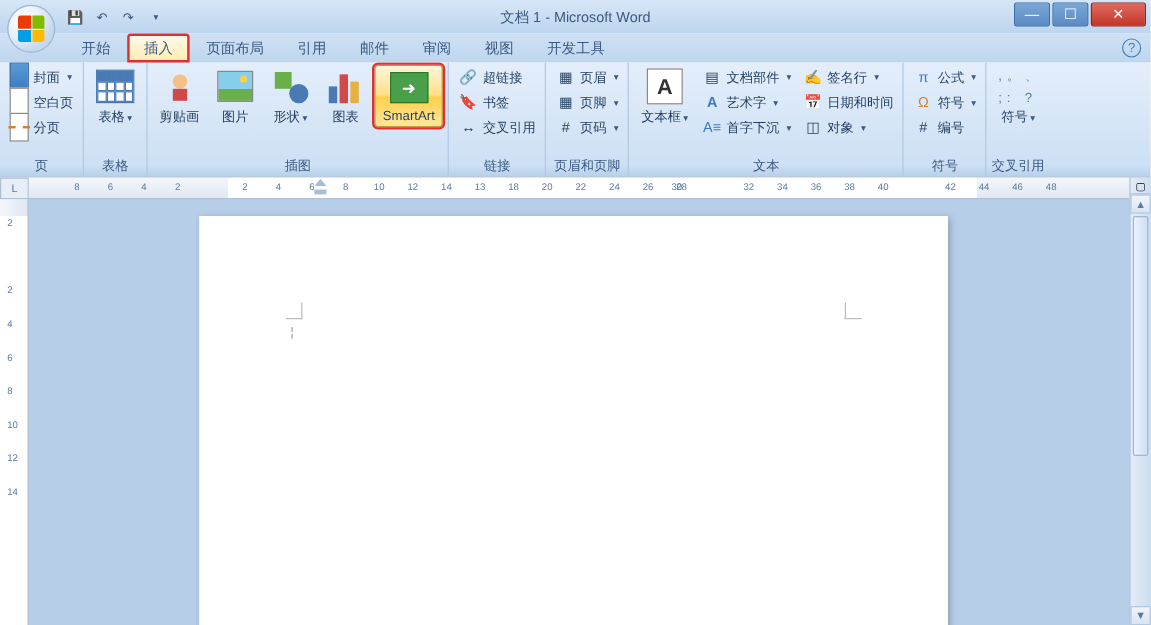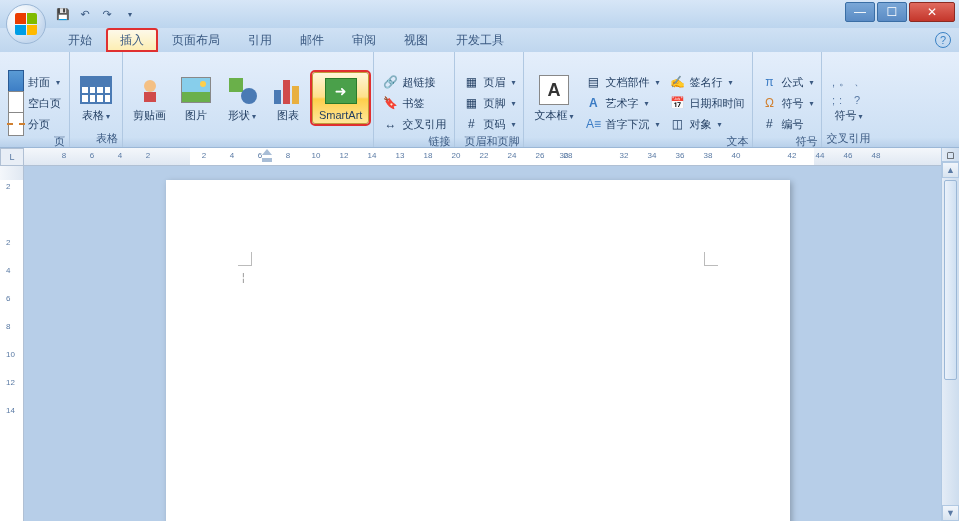--- a/index.html
+++ b/index.html
@@ -24,21 +24,21 @@
 
 
 .tabbar { height: 24px; background: linear-gradient(to bottom,#cfe1f4,#bfd6ee); display: flex; align-items: flex-end; padding-left: 54px; font-size: 12px; position: relative; }
 .tab { padding: 4px 14px 3px; color: #3b5a82; cursor: pointer; }
 .tab.active { background: linear-gradient(to bottom,#fdf9e9,#fdeeb3); border: 1px solid #c19b3b; border-bottom: none; border-radius: 3px 3px 0 0; color: #3b5a82; }
 .tab.highlighted { border: 2px solid #e03030; padding: 2px 12px 1px; }
 .help-icon { position: absolute; right: 8px; top: 4px; width: 16px; height: 16px; border-radius: 50%; border: 1px solid #3b82c4; color: #3b82c4; font-size: 11px; display: flex; align-items: center; justify-content: center; }
 
 
 .ribbon { height: 96px; background: linear-gradient(to bottom,#e4eefb,#cde0f4 90%,#b8d0ea); display: flex; border-bottom: 1px solid #9bb7d6; }
-.group { border-right: 1px solid #b0c8e2; display: flex; flex-direction: column; padding: 20px 4px 0; align-items: flex-end; }
+.group { border-right: 1px solid #b0c8e2; display: flex; flex-direction: column; padding: 2px 4px 0; }
 .group-body { flex: 1; display: flex; align-items: flex-start; gap: 2px; }
 .group-label { height: 16px; text-align: center; font-size: 11px; color: #3b5a82; }
 .big-btn { display: flex; flex-direction: column; align-items: center; justify-content: center; padding: 2px 6px; font-size: 11px; color: #1f3b5f; gap: 2px; min-width: 38px; }
 .big-btn .icon { width: 32px; height: 32px; display: flex; align-items: center; justify-content: center; font-size: 24px; }
 .big-btn.hover { background: linear-gradient(to bottom,#fff6d9,#ffe08a 48%,#ffcf4a 52%,#ffe79b); border: 1px solid #c19b3b; border-radius: 3px; }
 .big-btn.highlighted { outline: 2px solid #e03030; }
 .small-col { display: flex; flex-direction: column; gap: 1px; }
 .small-btn { display: flex; align-items: center; gap: 4px; font-size: 11px; color: #1f3b5f; padding: 2px 4px; white-space: nowrap; }
 .small-btn .sicon { width: 16px; height: 16px; display: flex; align-items: center; justify-content: center; font-size: 12px; }
 .dd::after { content: "▾"; font-size: 8px; margin-left: 2px; color: #3b5a82; }
@@ -103,20 +103,21 @@
         <span></span>
         <span></span>
       </div>
   </div>
   <div class="qat">
     <div class="qat-item">💾</div>
     <div class="qat-item">↶</div>
     <div class="qat-item">↷</div>
     <div class="qat-item dd"></div>
   </div>
+  <div class="title-text">文档 1 - Microsoft Word</div>
   <div class="window-controls">
     <div class="win-btn win-min">—</div>
     <div class="win-btn win-max">☐</div>
     <div class="win-btn win-close">✕</div>
   </div>
 </div>
 
 <div class="tabbar">
   <div class="tab">开始</div>
   <div class="tab active highlighted">插入</div>
@@ -215,20 +216,21 @@
           </div>
         <span>图表</span>
       </div>
       <div class="big-btn hover highlighted">
         <div class="icon">
             <div class="i-smart"></div>
           </div>
         <span>SmartArt</span>
       </div>
     </div>
+    <div class="group-label">插图</div>
   </div>
 
   <div class="group">
     <div class="group-body">
       <div class="small-col">
         <div class="small-btn">
             <span class="sicon">🔗</span>
             <span>超链接</span>
           </div>
         <div class="small-btn">

